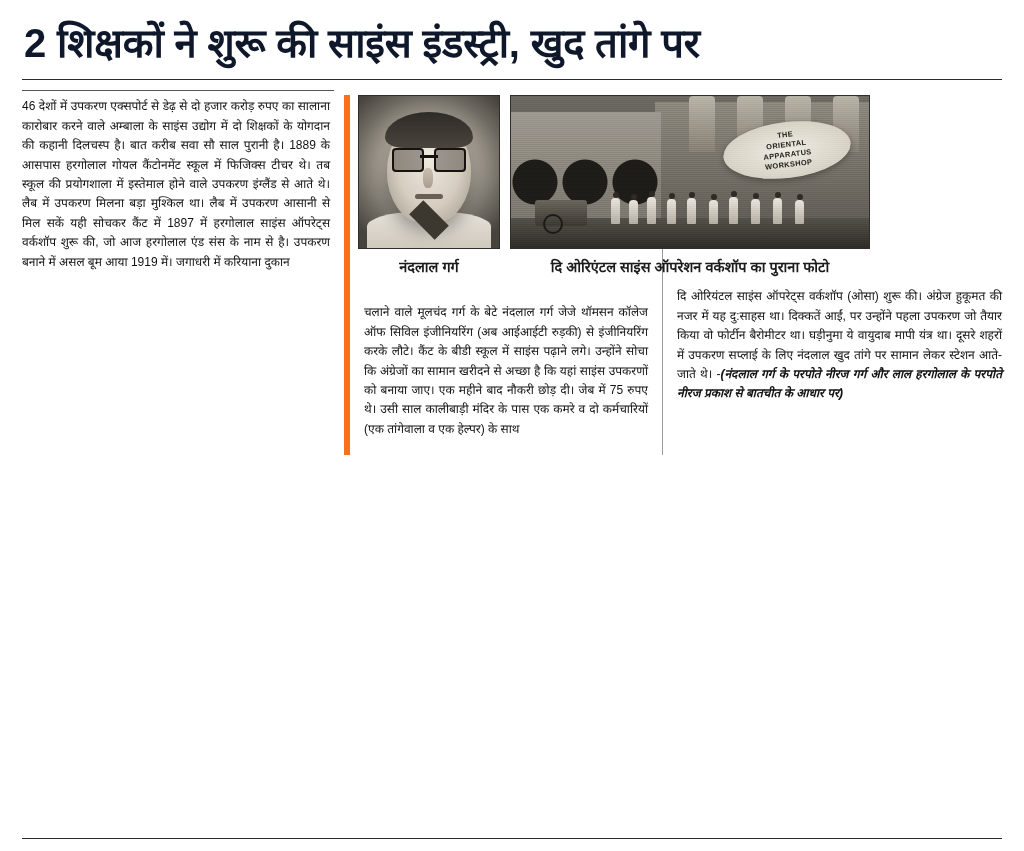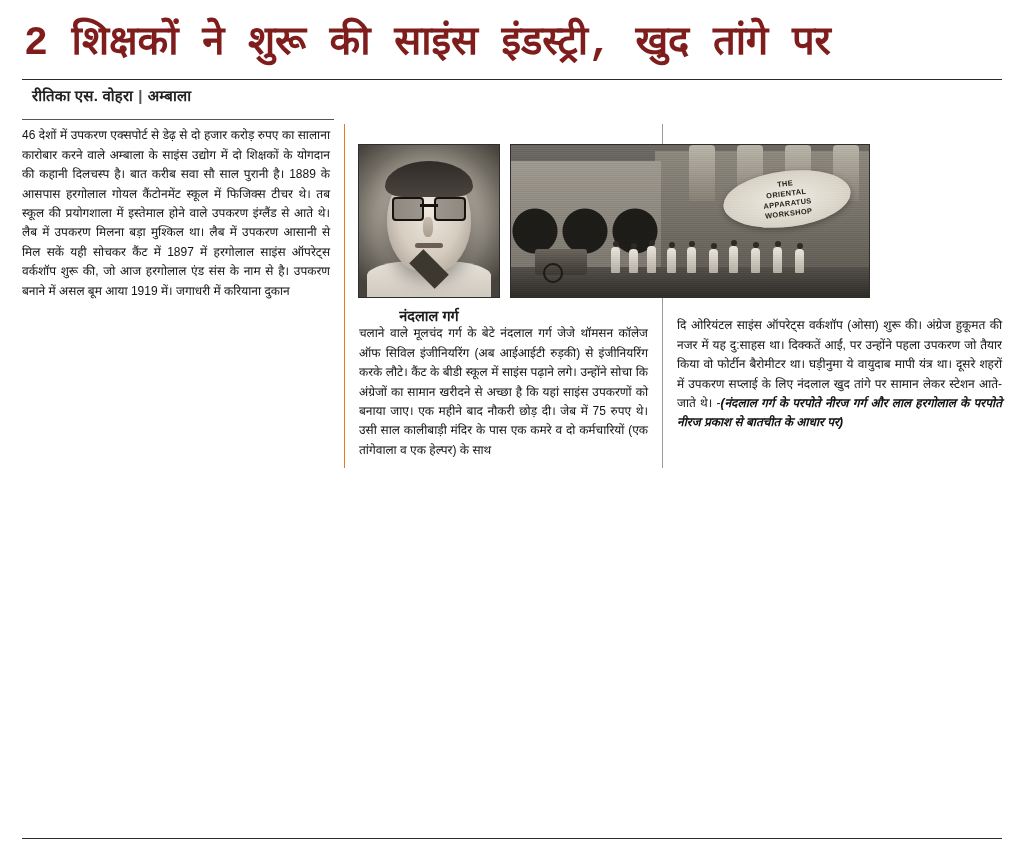--- a/index.html
+++ b/index.html
@@ -16,26 +16,26 @@
   }
   .page {
     position: relative;
     width: 1024px;
     height: 851px;
     box-sizing: border-box;
     padding: 18px 22px 10px 22px;
   }
   
   .headline {
-    font-family: Liberation Mono, monospace;
+    font-family: Liberation Sans, sans-serif;
     font-weight: bold;
     font-size: 40px;
     line-height: 1.28;
     letter-spacing: -0.2px;
-    color: #7f1d1d;
+    color: #0f172a;
     margin: 0 0 4px 0;
     padding: 0 2px;
   }
   .headline .line {
     display: block;
     white-space: nowrap;
   }
   .subheadline {
     font-family: "Liberation Sans", sans-serif;
     font-weight: bold;
@@ -78,21 +78,21 @@
   .content {
     position: relative;
     margin-top: 4px;
     display: flex;
     gap: 0;
   }
   .col {
     box-sizing: border-box;
   }
   .col1 { width: 322px; padding-right: 14px; }
-  .col2 { width: 318px; padding: 8px 14px; border-left: 1px solid #f97316; }
+  .col2 { width: 318px; padding: 16px 14px; border-left: 6px solid #f97316; }
   .col3 { width: 340px; padding-left: 14px; border-left: 1px solid #9a9a9a; }
 
   .body-text {
     font-family: "Liberation Sans", sans-serif;
     font-size: 12px;
     line-height: 1.62;
     color: #131313;
     text-align: justify;
     text-justify: inter-word;
     margin: 0;
@@ -102,21 +102,20 @@
   .photos {
     position: absolute;
     top: 0;
     left: 0;
     width: 100%;
     display: flex;
     gap: 10px;
   }
   .photo-block {
     text-align: center;
-    margin-top: 20px;
   }
   .photo {
     position: relative;
     overflow: hidden;
     border: 1px solid #2e2e2e;
     background: #3a3a3a;
   }
   .caption {
     font-family: "Liberation Sans", sans-serif;
     font-weight: bold;
@@ -303,23 +302,20 @@
 <div class="page">
 
   <h1 class="headline">
     <span class="line">2 शिक्षकों ने शुरू की साइंस इंडस्ट्री, खुद तांगे पर</span>
   </h1>
 
 
   <hr class="rule">
 
   <div class="byline-wrap">
-    <div class="byline">
-      <span>रीतिका एस. वोहरा</span><span class="sep">|</span><span class="place">अम्बाला</span>
-    </div>
     <hr class="rule thin">
   </div>
 
   <div class="content">
 
     <div class="photos" style="left:336px; width:auto;">
 
       <div class="photo-block">
         <div class="photo p1">
           <div class="bg"></div>
@@ -365,20 +361,21 @@
             <div class="person" style="left:60px; height:25px;"></div>
             <div class="person" style="left:80px; height:26px;"></div>
             <div class="person" style="left:102px; height:24px;"></div>
             <div class="person" style="left:122px; height:27px;"></div>
             <div class="person" style="left:144px; height:25px;"></div>
             <div class="person" style="left:166px; height:26px;"></div>
             <div class="person" style="left:188px; height:24px;"></div>
           </div>
           <div class="grain"></div>
         </div>
+        <div class="caption">दि ओरिएंटल साइंस ऑपरेशन वर्कशॉप का पुराना फोटो</div>
       </div>
     </div>
 
     <div class="col col1">
       <p class="body-text col1-body">46 देशों में उपकरण एक्सपोर्ट से डेढ़ से दो हजार करोड़ रुपए का सालाना कारोबार करने वाले अम्बाला के साइंस उद्योग में दो शिक्षकों के योगदान की कहानी दिलचस्प है। बात करीब सवा सौ साल पुरानी है। 1889 के आसपास हरगोलाल गोयल कैंटोनमेंट स्कूल में फिजिक्स टीचर थे। तब स्कूल की प्रयोगशाला में इस्तेमाल होने वाले उपकरण इंग्लैंड से आते थे। लैब में उपकरण मिलना बड़ा मुश्किल था। लैब में उपकरण आसानी से मिल सकें यही सोचकर कैंट में 1897 में हरगोलाल साइंस ऑपरेट्स वर्कशॉप शुरू की, जो आज हरगोलाल एंड संस के नाम से है। उपकरण बनाने में असल बूम आया 1919 में। जगाधरी में करियाना दुकान</p>
     </div>
 
     <div class="col col2">
       <p class="body-text col2-offset">चलाने वाले मूलचंद गर्ग के बेटे नंदलाल गर्ग जेजे थॉमसन कॉलेज ऑफ सिविल इंजीनियरिंग (अब आईआईटी रुड़की) से इंजीनियरिंग करके लौटे। कैंट के बीडी स्कूल में साइंस पढ़ाने लगे। उन्होंने सोचा कि अंग्रेजों का सामान खरीदने से अच्छा है कि यहां साइंस उपकरणों को बनाया जाए। एक महीने बाद नौकरी छोड़ दी। जेब में 75 रुपए थे। उसी साल कालीबाड़ी मंदिर के पास एक कमरे व दो कर्मचारियों (एक तांगेवाला व एक हेल्पर) के साथ</p>
     </div>

